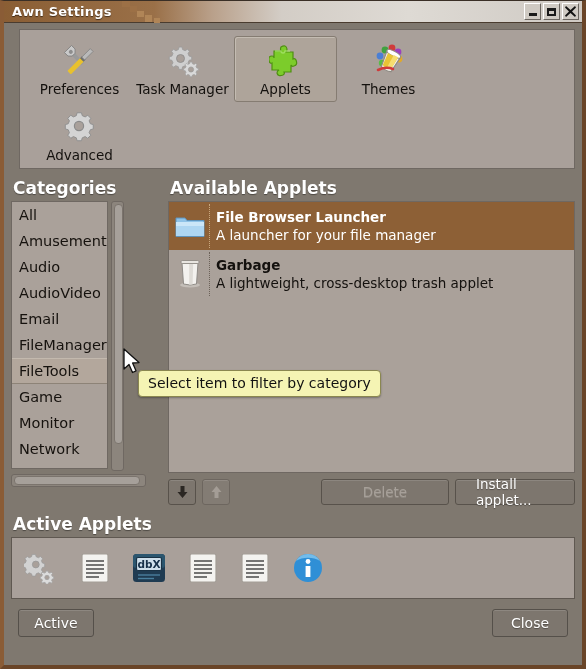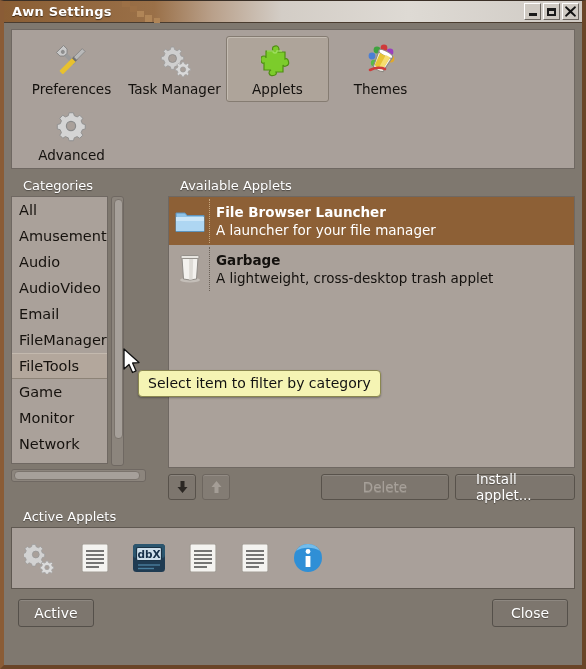--- a/index.html
+++ b/index.html
@@ -62,43 +62,44 @@
   .client { flex: 1 1 auto; padding: 6px 7px 0 7px; display: flex; flex-direction: column; }
 
   
   .toolbar {
     background: #a9a09a;
     border: 1px solid #6f6862;
     height: 140px;
     flex: 0 0 140px;
     padding: 6px 8px;
     position: relative;
+    margin-left: 8px;
   }
   .toolrow { display: flex; }
   .toolitem {
     width: 103px; height: 66px;
     display: flex; flex-direction: column;
     align-items: center; justify-content: flex-start;
     padding-top: 6px;
     border: 1px solid transparent;
     border-radius: 3px;
   }
   .toolitem.active {
     background: #aea49a;
     border: 1px solid #857c72;
     box-shadow: inset 1px 1px 0 #c4bcb2;
   }
   .toolitem .ticon { height: 36px; display: flex; align-items: center; justify-content: center; }
   .toolitem .tlabel { font-size: 13.5px; color: #14110e; margin-top: 2px; white-space: nowrap; }
 
   
   .grp-label {
-    font-size: 13px; font-weight: normal; color: #ffffff;
+    font-size: 17px; font-weight: bold; color: #ffffff;
     text-shadow: 0 1px 1px rgba(0,0,0,.4);
-    margin: 9px 0 3px 12px;
+    margin: 9px 0 3px 2px;
   }
 
   
   .mid { display: flex; gap: 9px; }
   .left-col { width: 148px; }
   .right-col { flex: 1 1 auto; }
 
   .listframe {
     background: #aaa19a;
     border: 1px solid #6f6862;

